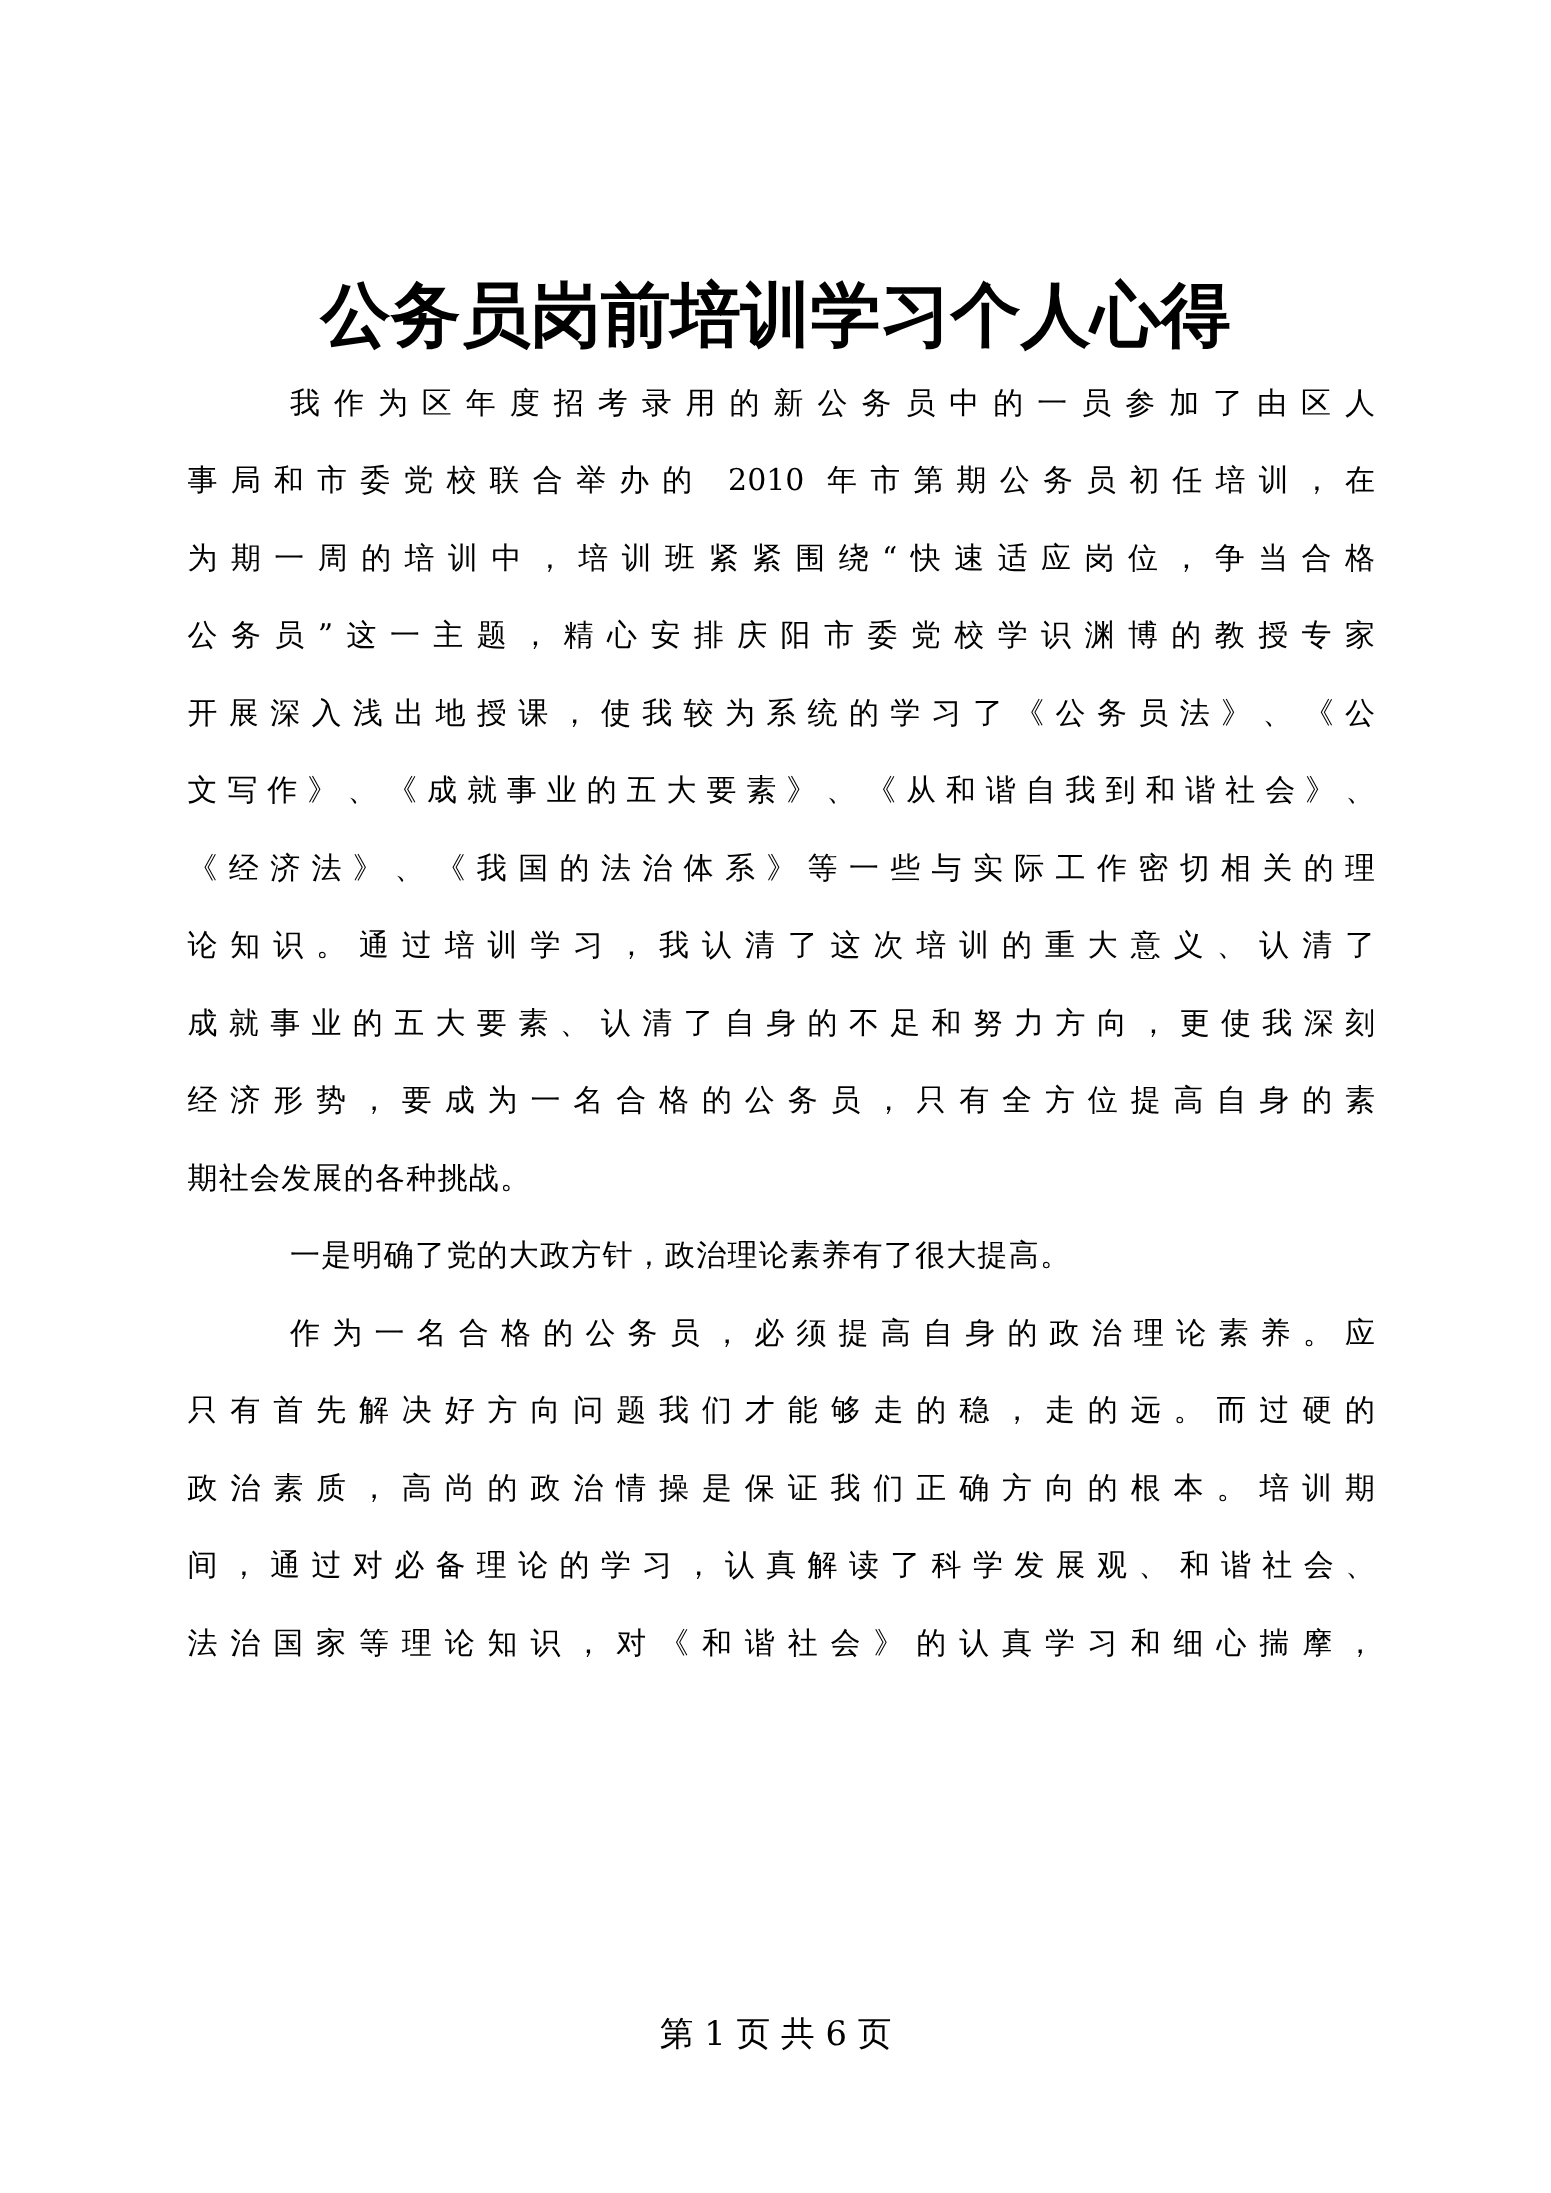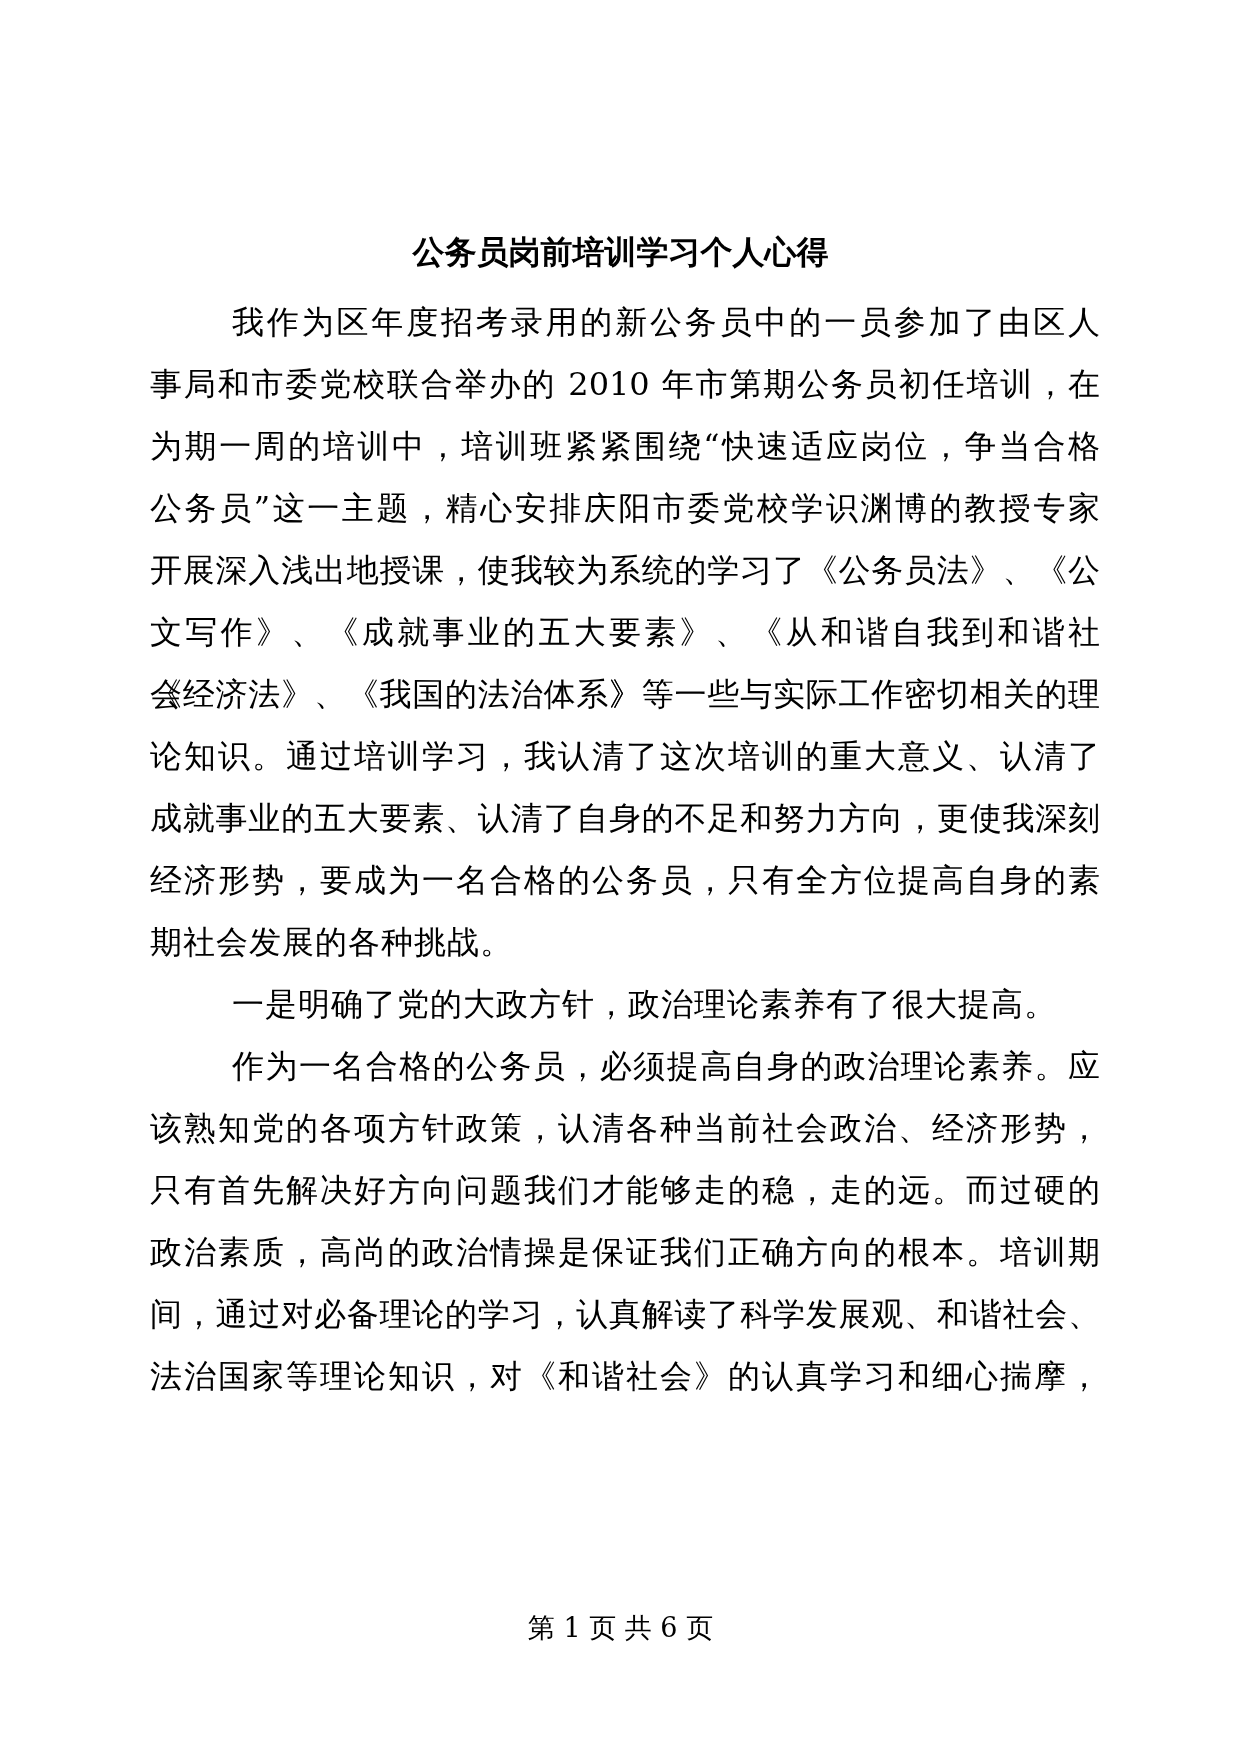--- a/index.html
+++ b/index.html
@@ -12,36 +12,36 @@
     overflow: hidden;
     font-family: "DejaVu Serif", "Liberation Serif", serif;
     color: #000000;
   }
   .title {
     position: absolute;
     top: 224px;
     left: 0;
     width: 100%;
     text-align: center;
-    font-size: 32px;
+    font-size: 56px;
     line-height: 56px;
     font-weight: bold;
     letter-spacing: 0px;
     color: #000000;
   }
   .body-text {
     position: absolute;
     top: 291px;
     left: 150px;
     width: 950px;
   }
   .line {
     height: 62px;
     line-height: 62px;
-    font-size: 32px;
+    font-size: 24px;
     letter-spacing: 1px;
     white-space: nowrap;
     color: #000000;
   }
   .line.fill {
     white-space: normal;
     letter-spacing: 0;
     text-align: justify;
     text-align-last: justify;
     text-justify: inter-character;
@@ -74,21 +74,20 @@
     <div class="line fill">公务员”这一主题，精心安排庆阳市委党校学识渊博的教授专家</div>
     <div class="line fill">开展深入浅出地授课，使我较为系统的学习了《公务员法》、《公</div>
     <div class="line fill">文写作》、《成就事业的五大要素》、《从和谐自我到和谐社会》、</div>
     <div class="line fill">《经济法》、《我国的法治体系》等一些与实际工作密切相关的理</div>
     <div class="line fill">论知识。通过培训学习，我认清了这次培训的重大意义、认清了</div>
     <div class="line fill">成就事业的五大要素、认清了自身的不足和努力方向，更使我深刻</div>
     <div class="line fill">经济形势，要成为一名合格的公务员，只有全方位提高自身的素</div>
     <div class="line">期社会发展的各种挑战。</div>
     <div class="line indent">一是明确了党的大政方针，政治理论素养有了很大提高。</div>
     <div class="line fill indent">作为一名合格的公务员，必须提高自身的政治理论素养。应</div>
-    <div class="line fill">该熟知党的各项方针政策，认清各种当前社会政治、经济形势，</div>
     <div class="line fill">只有首先解决好方向问题我们才能够走的稳，走的远。而过硬的</div>
     <div class="line fill">政治素质，高尚的政治情操是保证我们正确方向的根本。培训期</div>
     <div class="line fill">间，通过对必备理论的学习，认真解读了科学发展观、和谐社会、</div>
     <div class="line fill">法治国家等理论知识，对《和谐社会》的认真学习和细心揣摩，</div>
   </div>
 
   <div class="footer">
     <span>第 1 页 共 6 页</span>
   </div>
 

